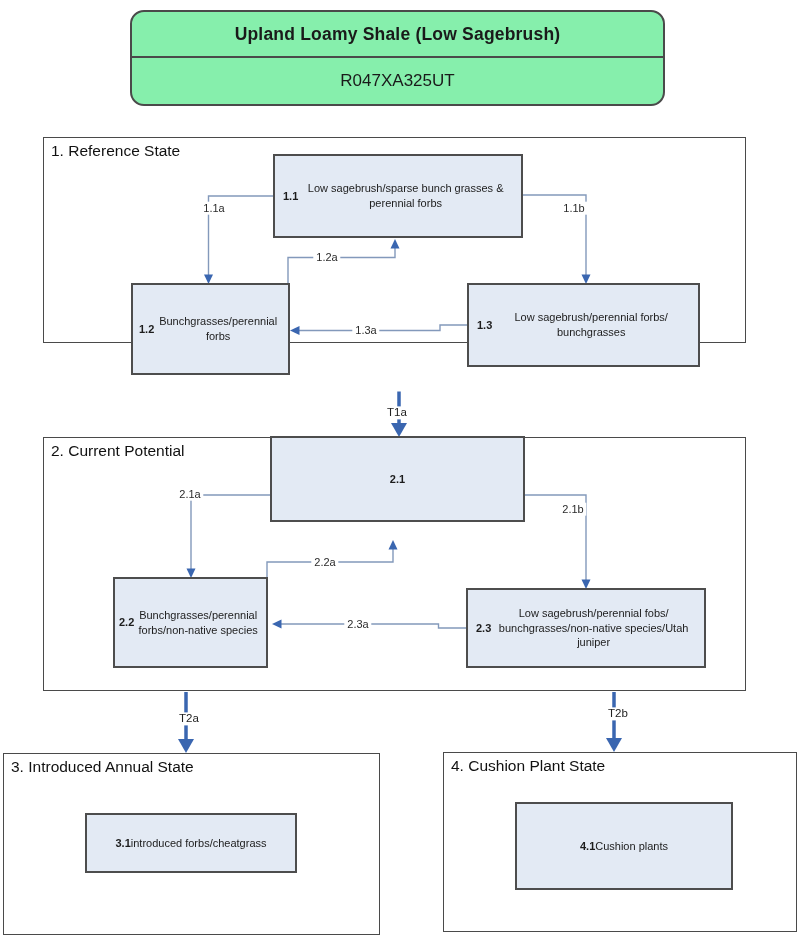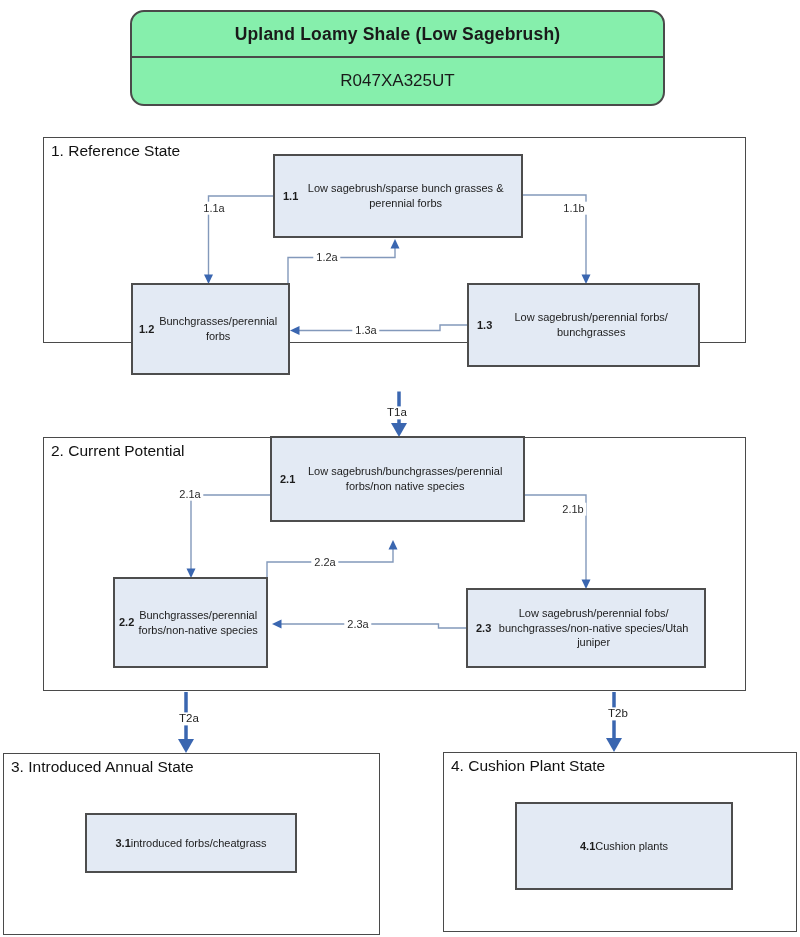--- a/index.html
+++ b/index.html
@@ -143,21 +143,20 @@
 <div class="cbox" id="b12">
   <div class="code">1.2</div>
   <div class="desc">Bunchgrasses/perennial forbs</div>
 </div>
 <div class="cbox" id="b13">
   <div class="code">1.3</div>
   <div class="desc">Low sagebrush/perennial forbs/ bunchgrasses</div>
 </div>
 <div class="cbox" id="b21">
   <div class="code">2.1</div>
-  <div class="desc">Low sagebrush/bunchgrasses/perennial forbs/non native species</div>
 </div>
 <div class="cbox" id="b22">
   <div class="code">2.2</div>
   <div class="desc">Bunchgrasses/perennial forbs/non-native species</div>
 </div>
 <div class="cbox" id="b23">
   <div class="code">2.3</div>
   <div class="desc">Low sagebrush/perennial fobs/ bunchgrasses/non-native species/Utah juniper</div>
 </div>
 <div class="cbox" id="b31">

